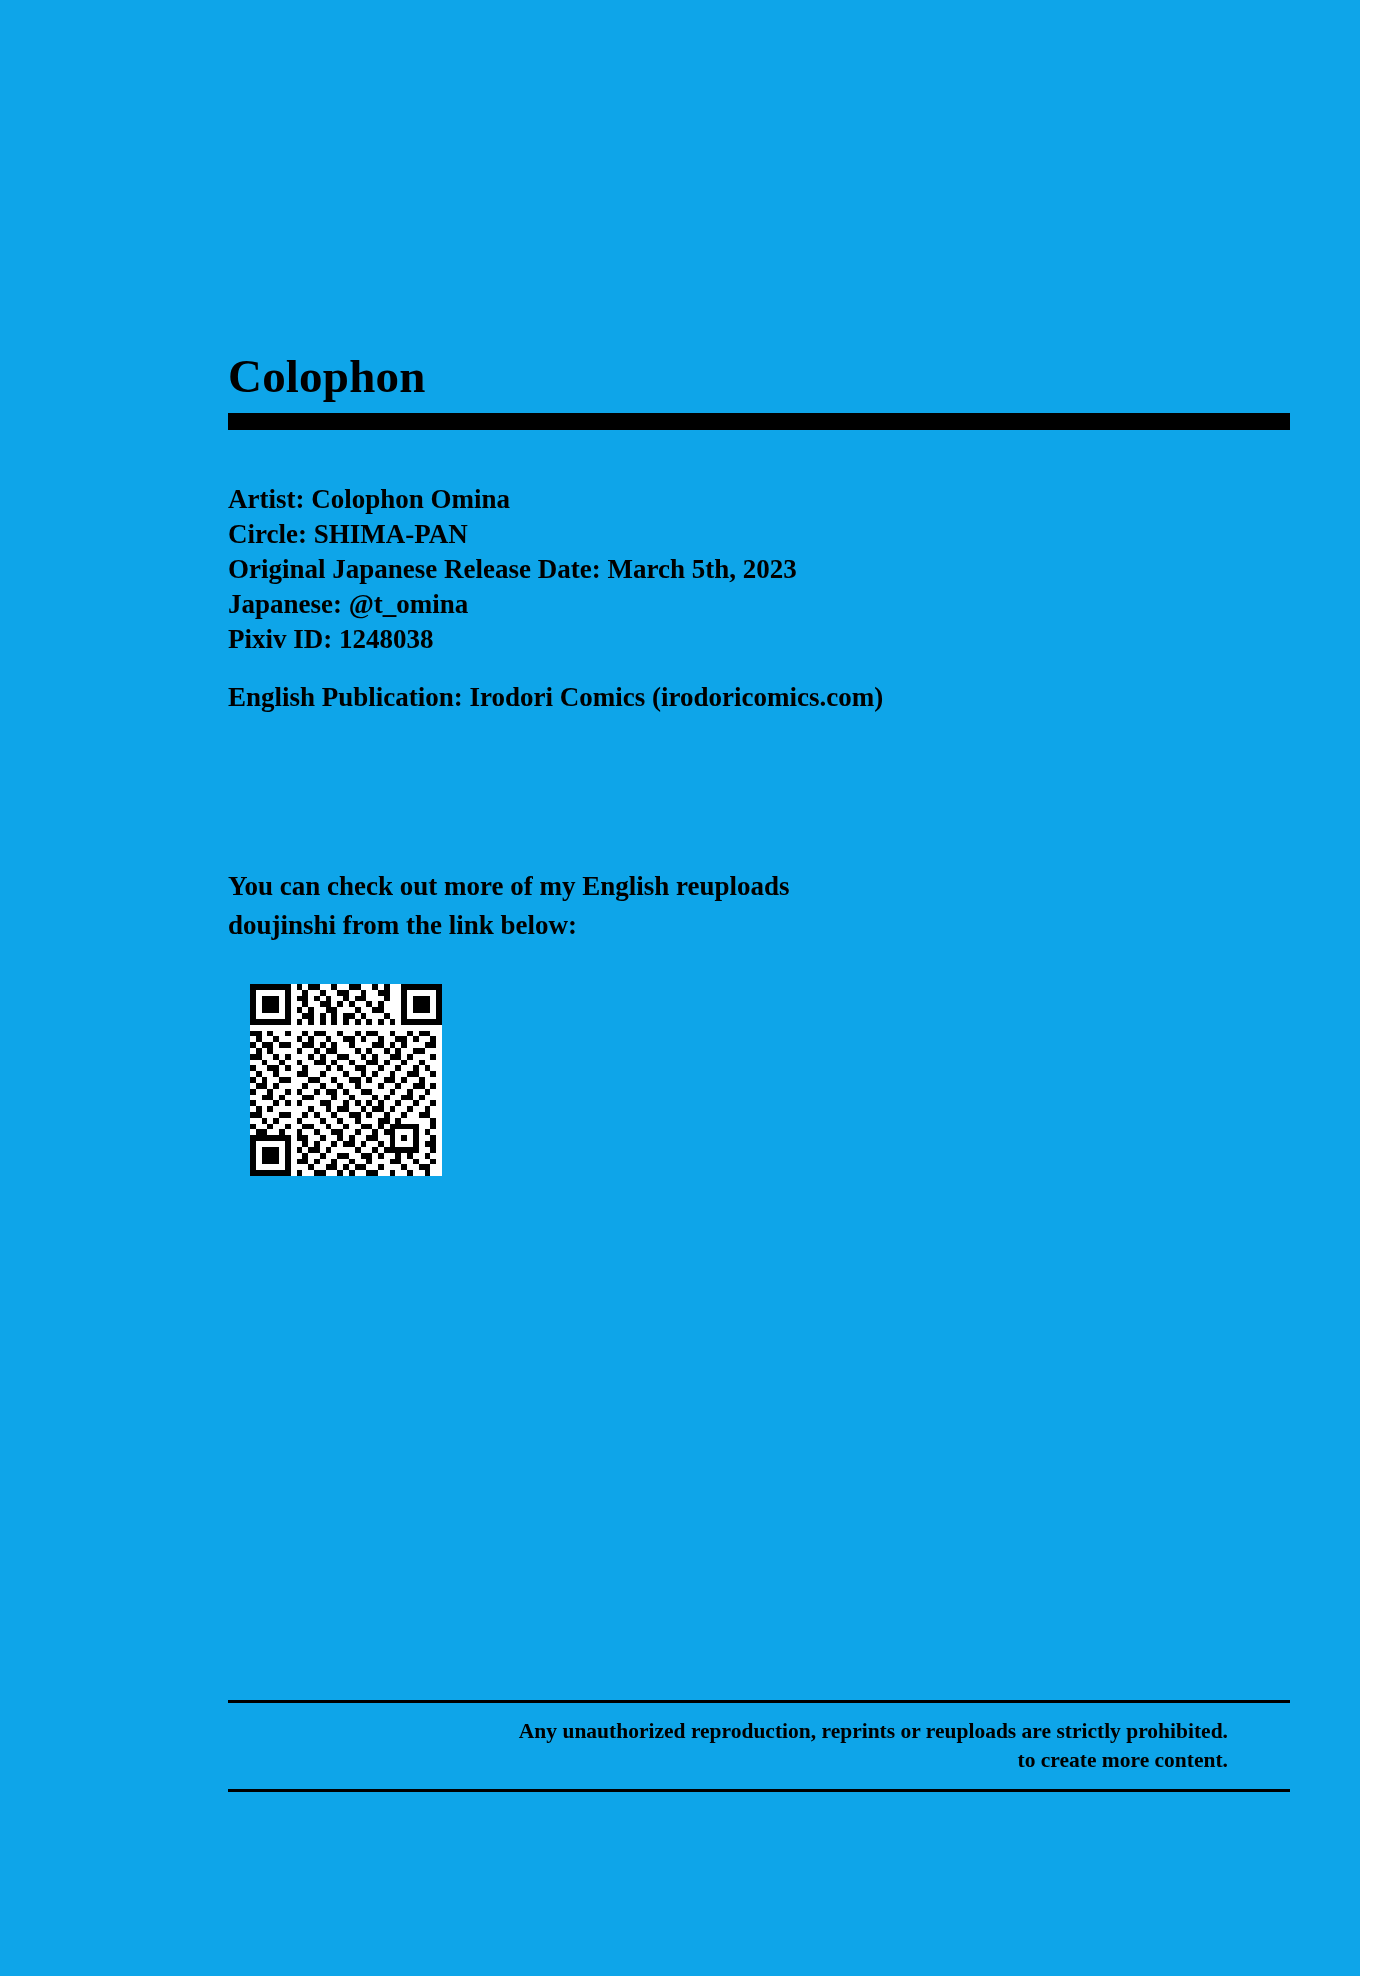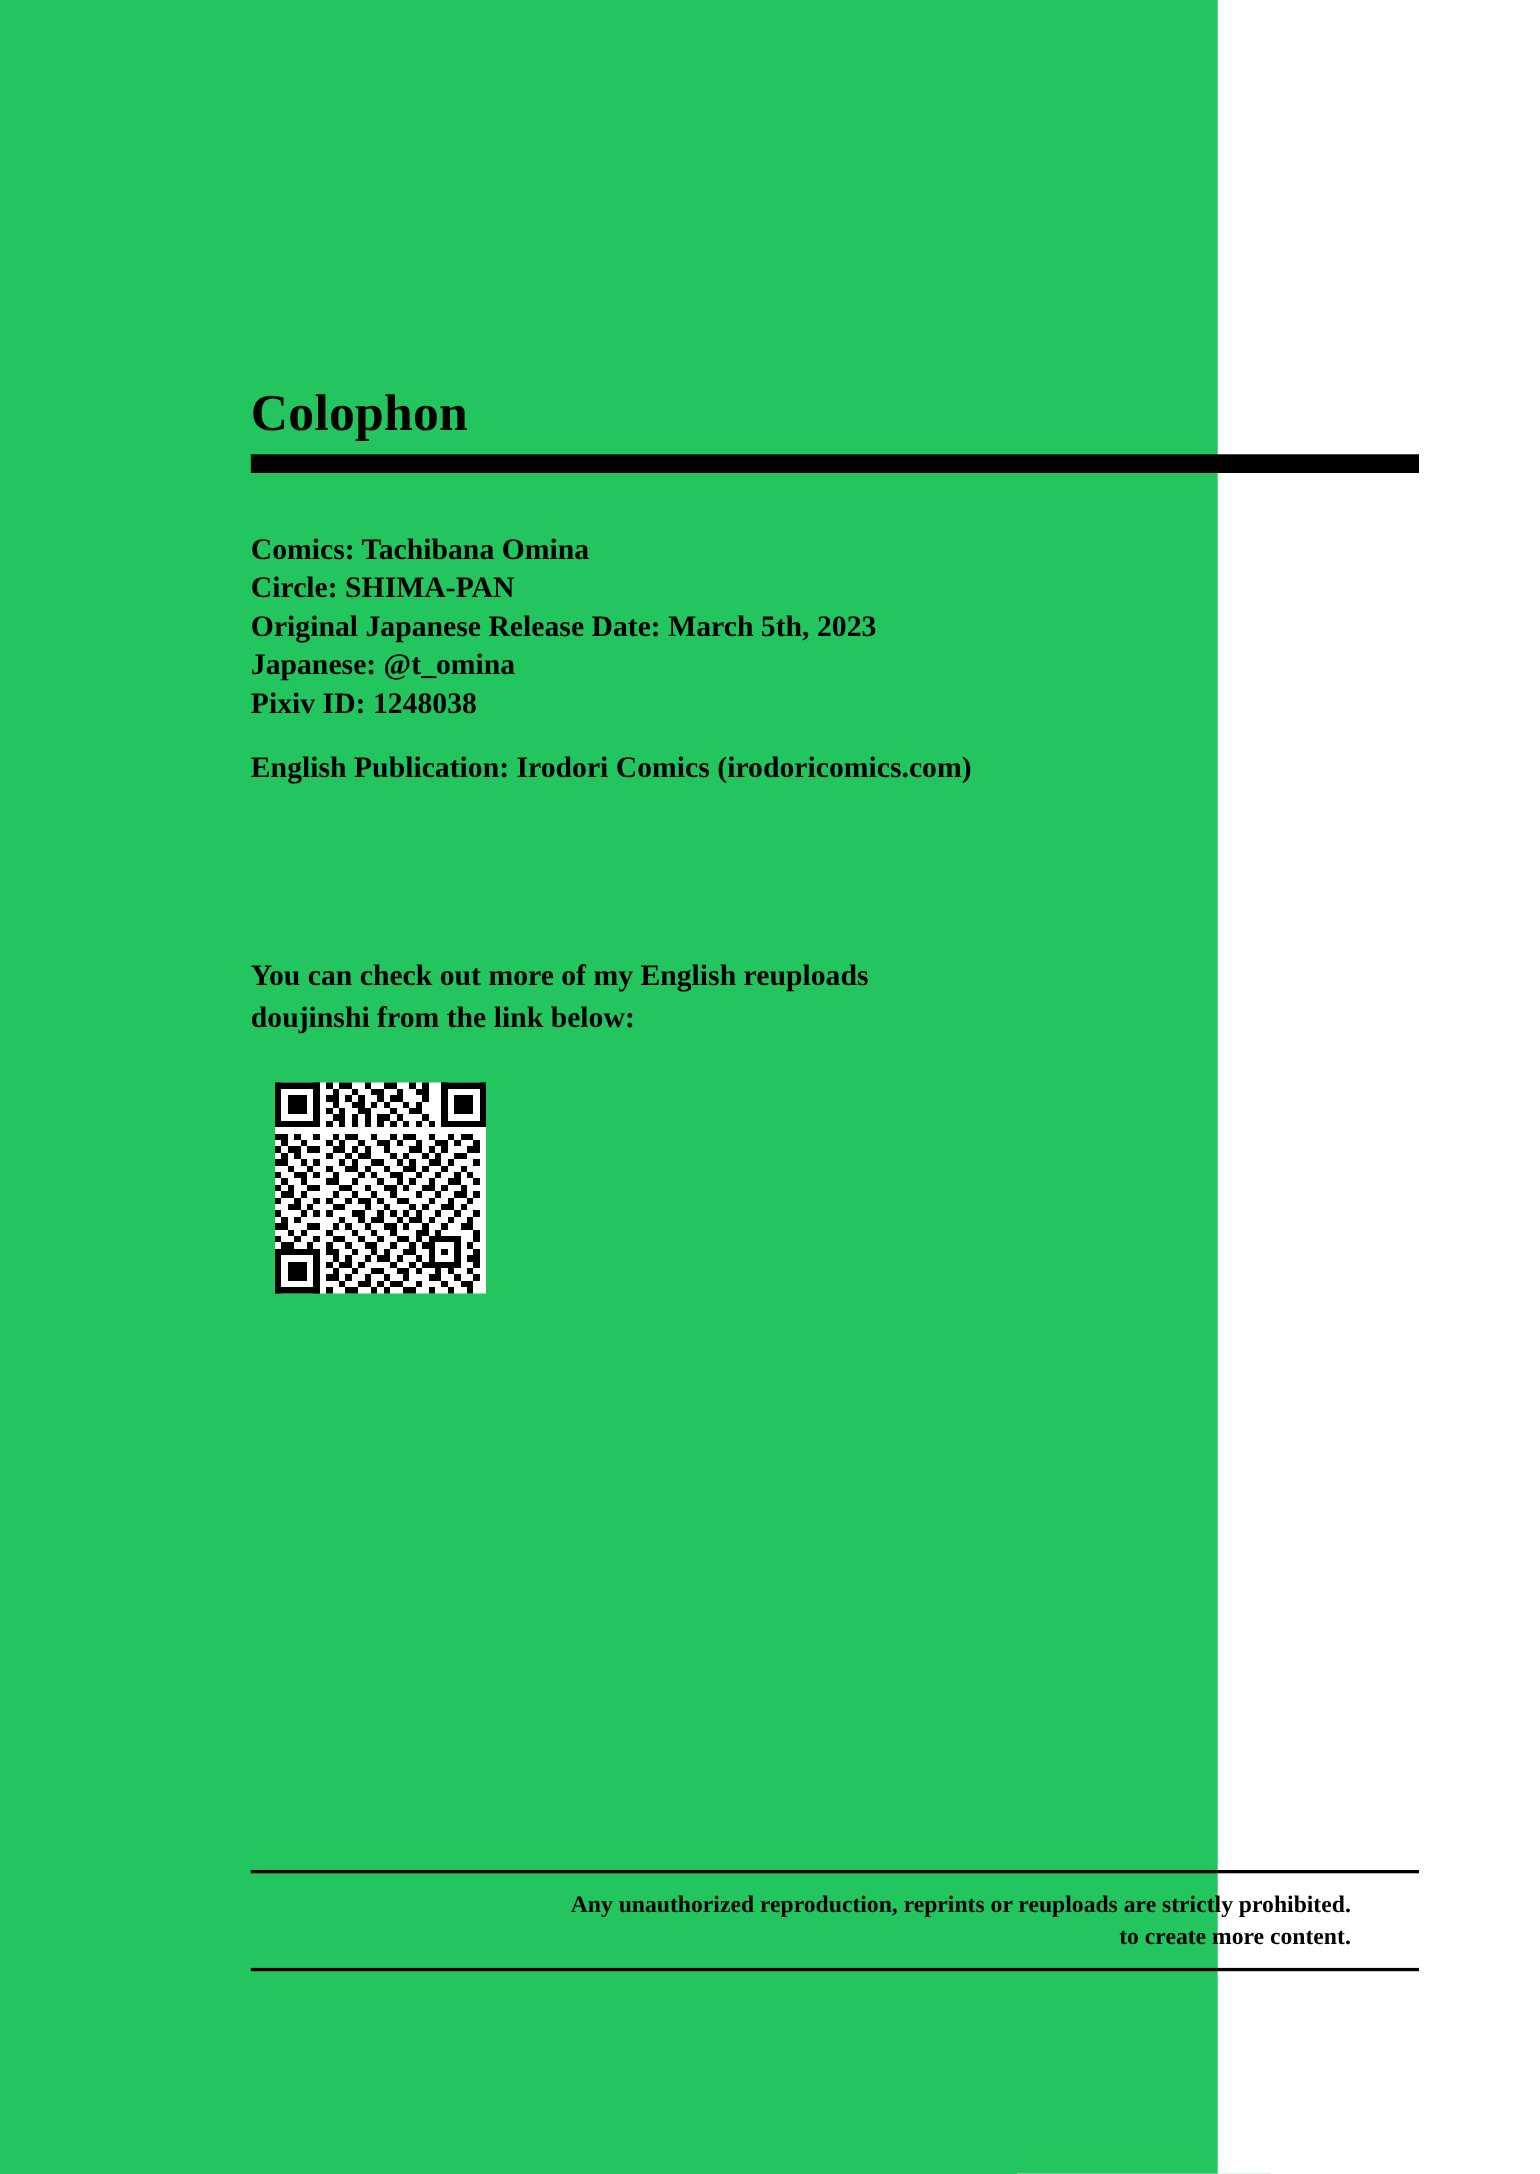--- a/index.html
+++ b/index.html
@@ -12,23 +12,23 @@
     height: 1976px;
     position: relative;
     font-family: "Liberation Serif", "DejaVu Serif", serif;
     color: #000000;
     overflow: hidden;
   }
   .page {
     position: absolute;
     left: 0;
     top: 0;
-    width: 1107px;
+    width: 1360px;
     height: 1976px;
-    background: #22c55e;
+    background: #0ea5e9;
   }
   .content {
     position: absolute;
     left: 228px;
     top: 352px;
     width: 1070px;
   }
 
   .colophon-heading {
     font-size: 47px;
@@ -116,21 +116,21 @@
 <div class="page">
 
   <div class="content">
 
     <h1 class="colophon-heading">Colophon</h1>
 
     <div class="heavy-rule"></div>
 
 
     <div class="meta-block">
-      <div class="meta-line">Comics: Tachibana Omina</div>
+      <div class="meta-line">Artist: Colophon Omina</div>
       <div class="meta-line">Circle: SHIMA-PAN</div>
       <div class="meta-line">Original Japanese Release Date: March 5th, 2023</div>
       <div class="meta-line">Japanese: @t_omina</div>
       <div class="meta-line">Pixiv ID: 1248038</div>
     </div>
 
     <div class="publication">English Publication: Irodori Comics (irodoricomics.com)</div>
 
     <div class="promo">
       <div>You can check out more of my English reuploads</div>

